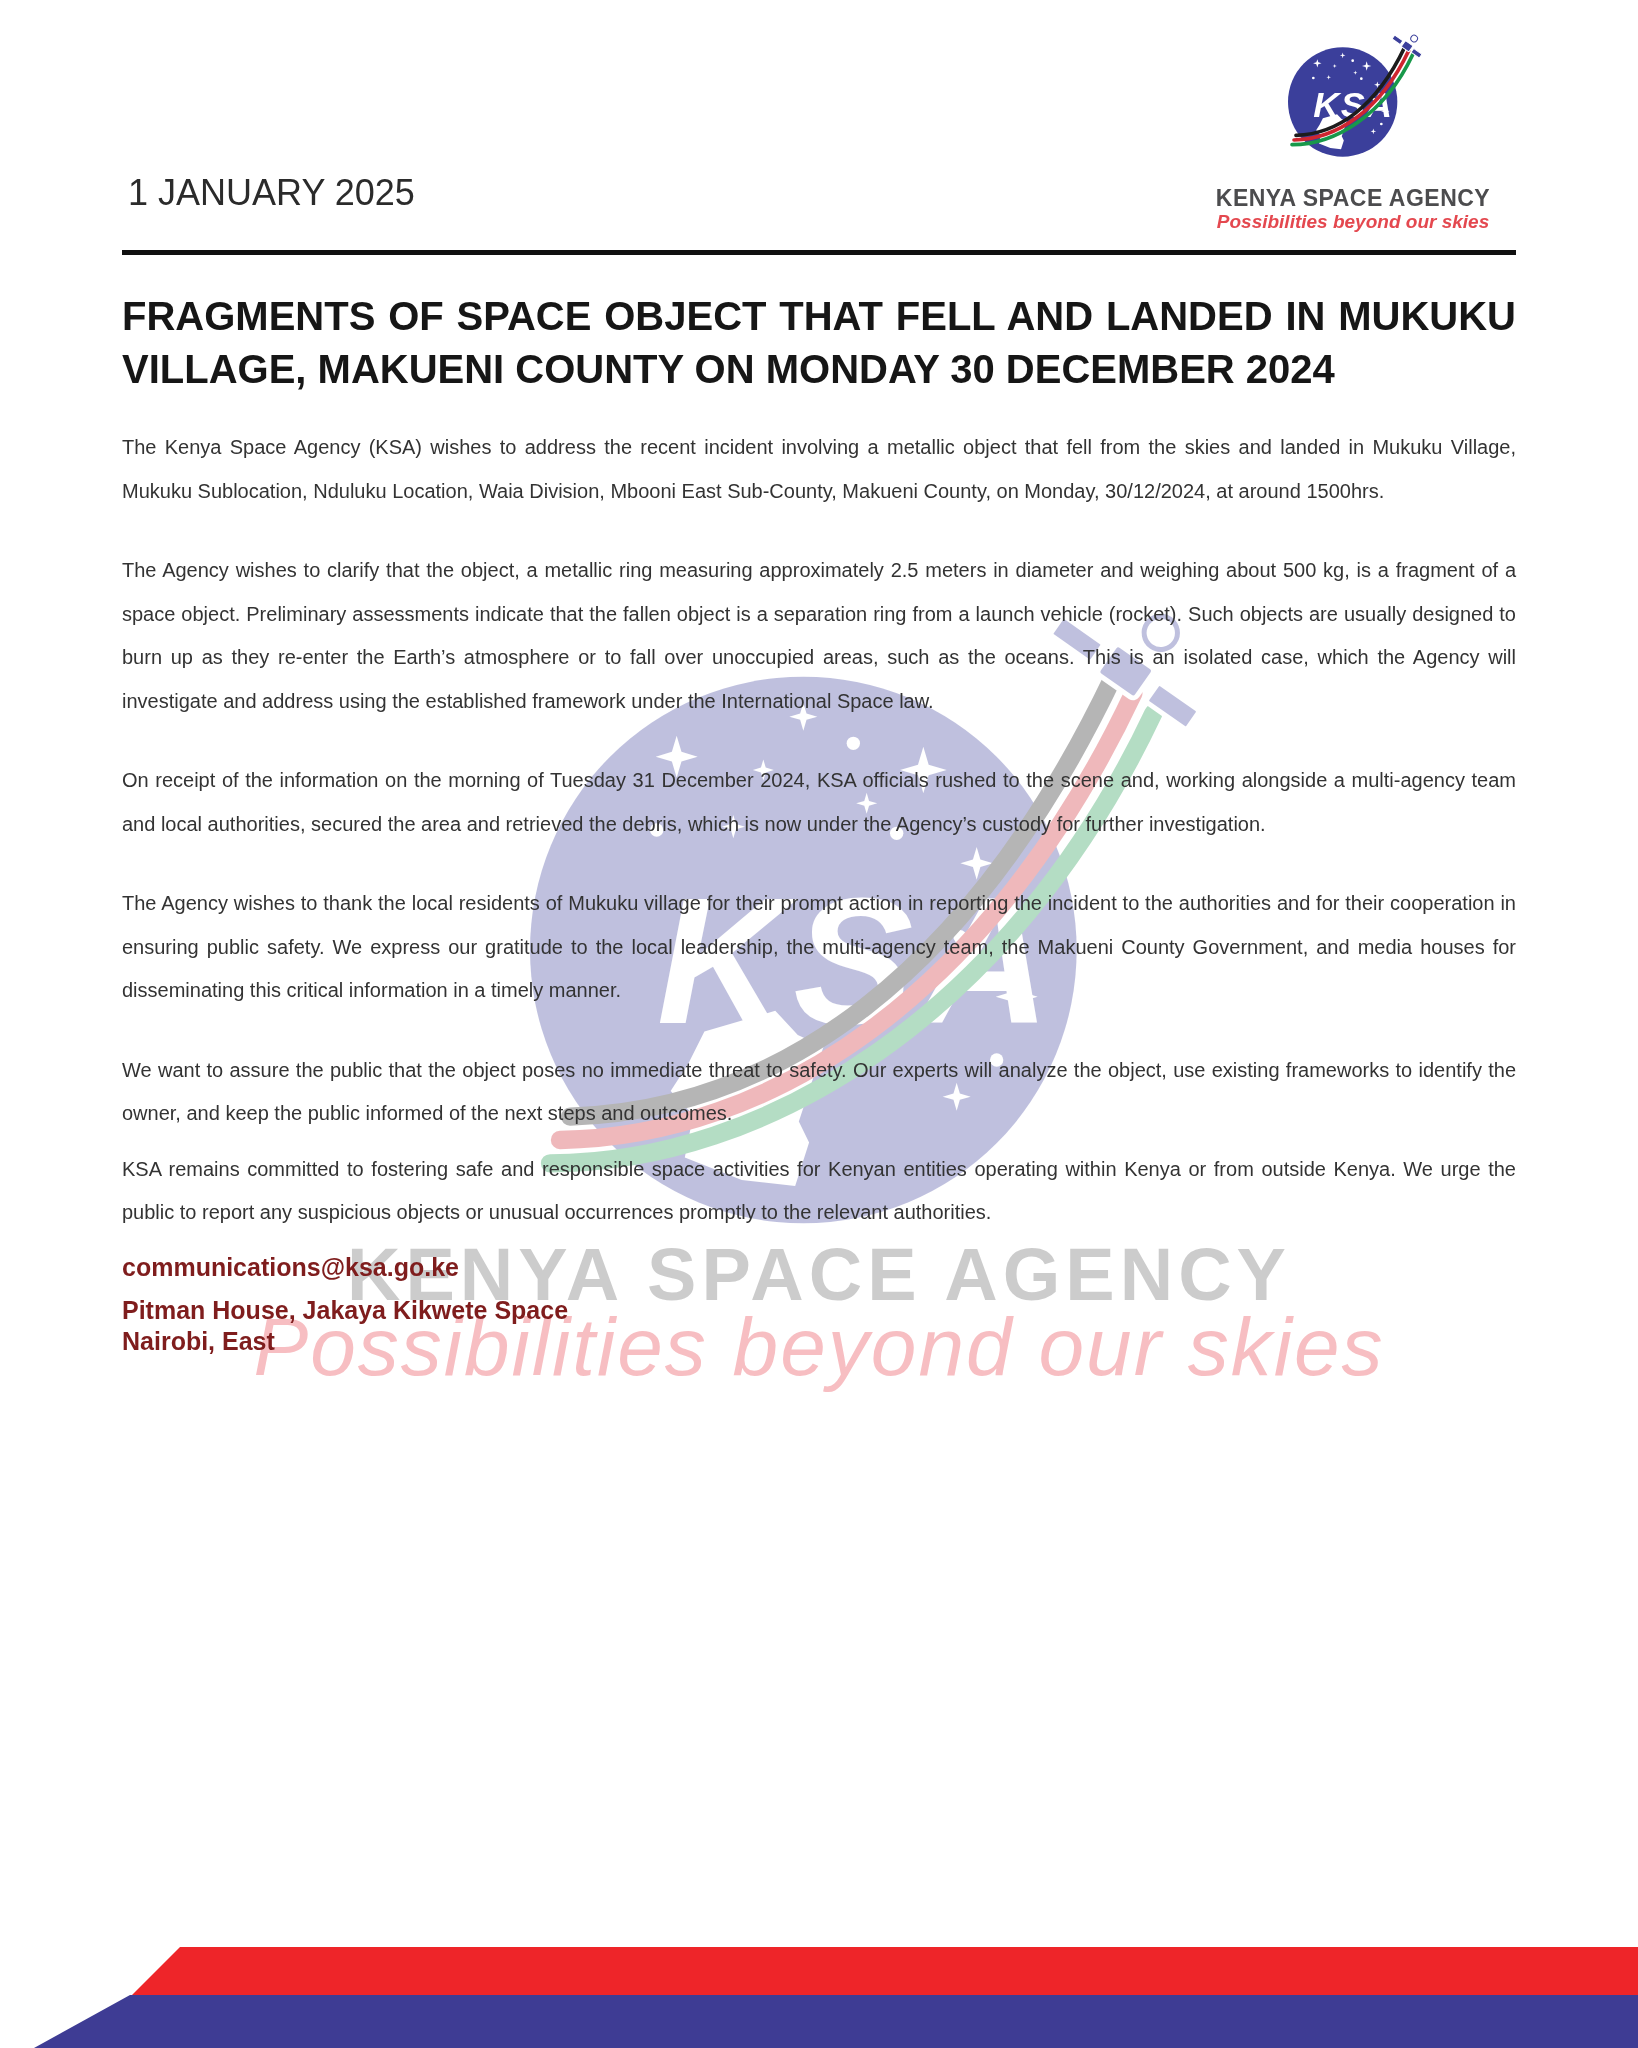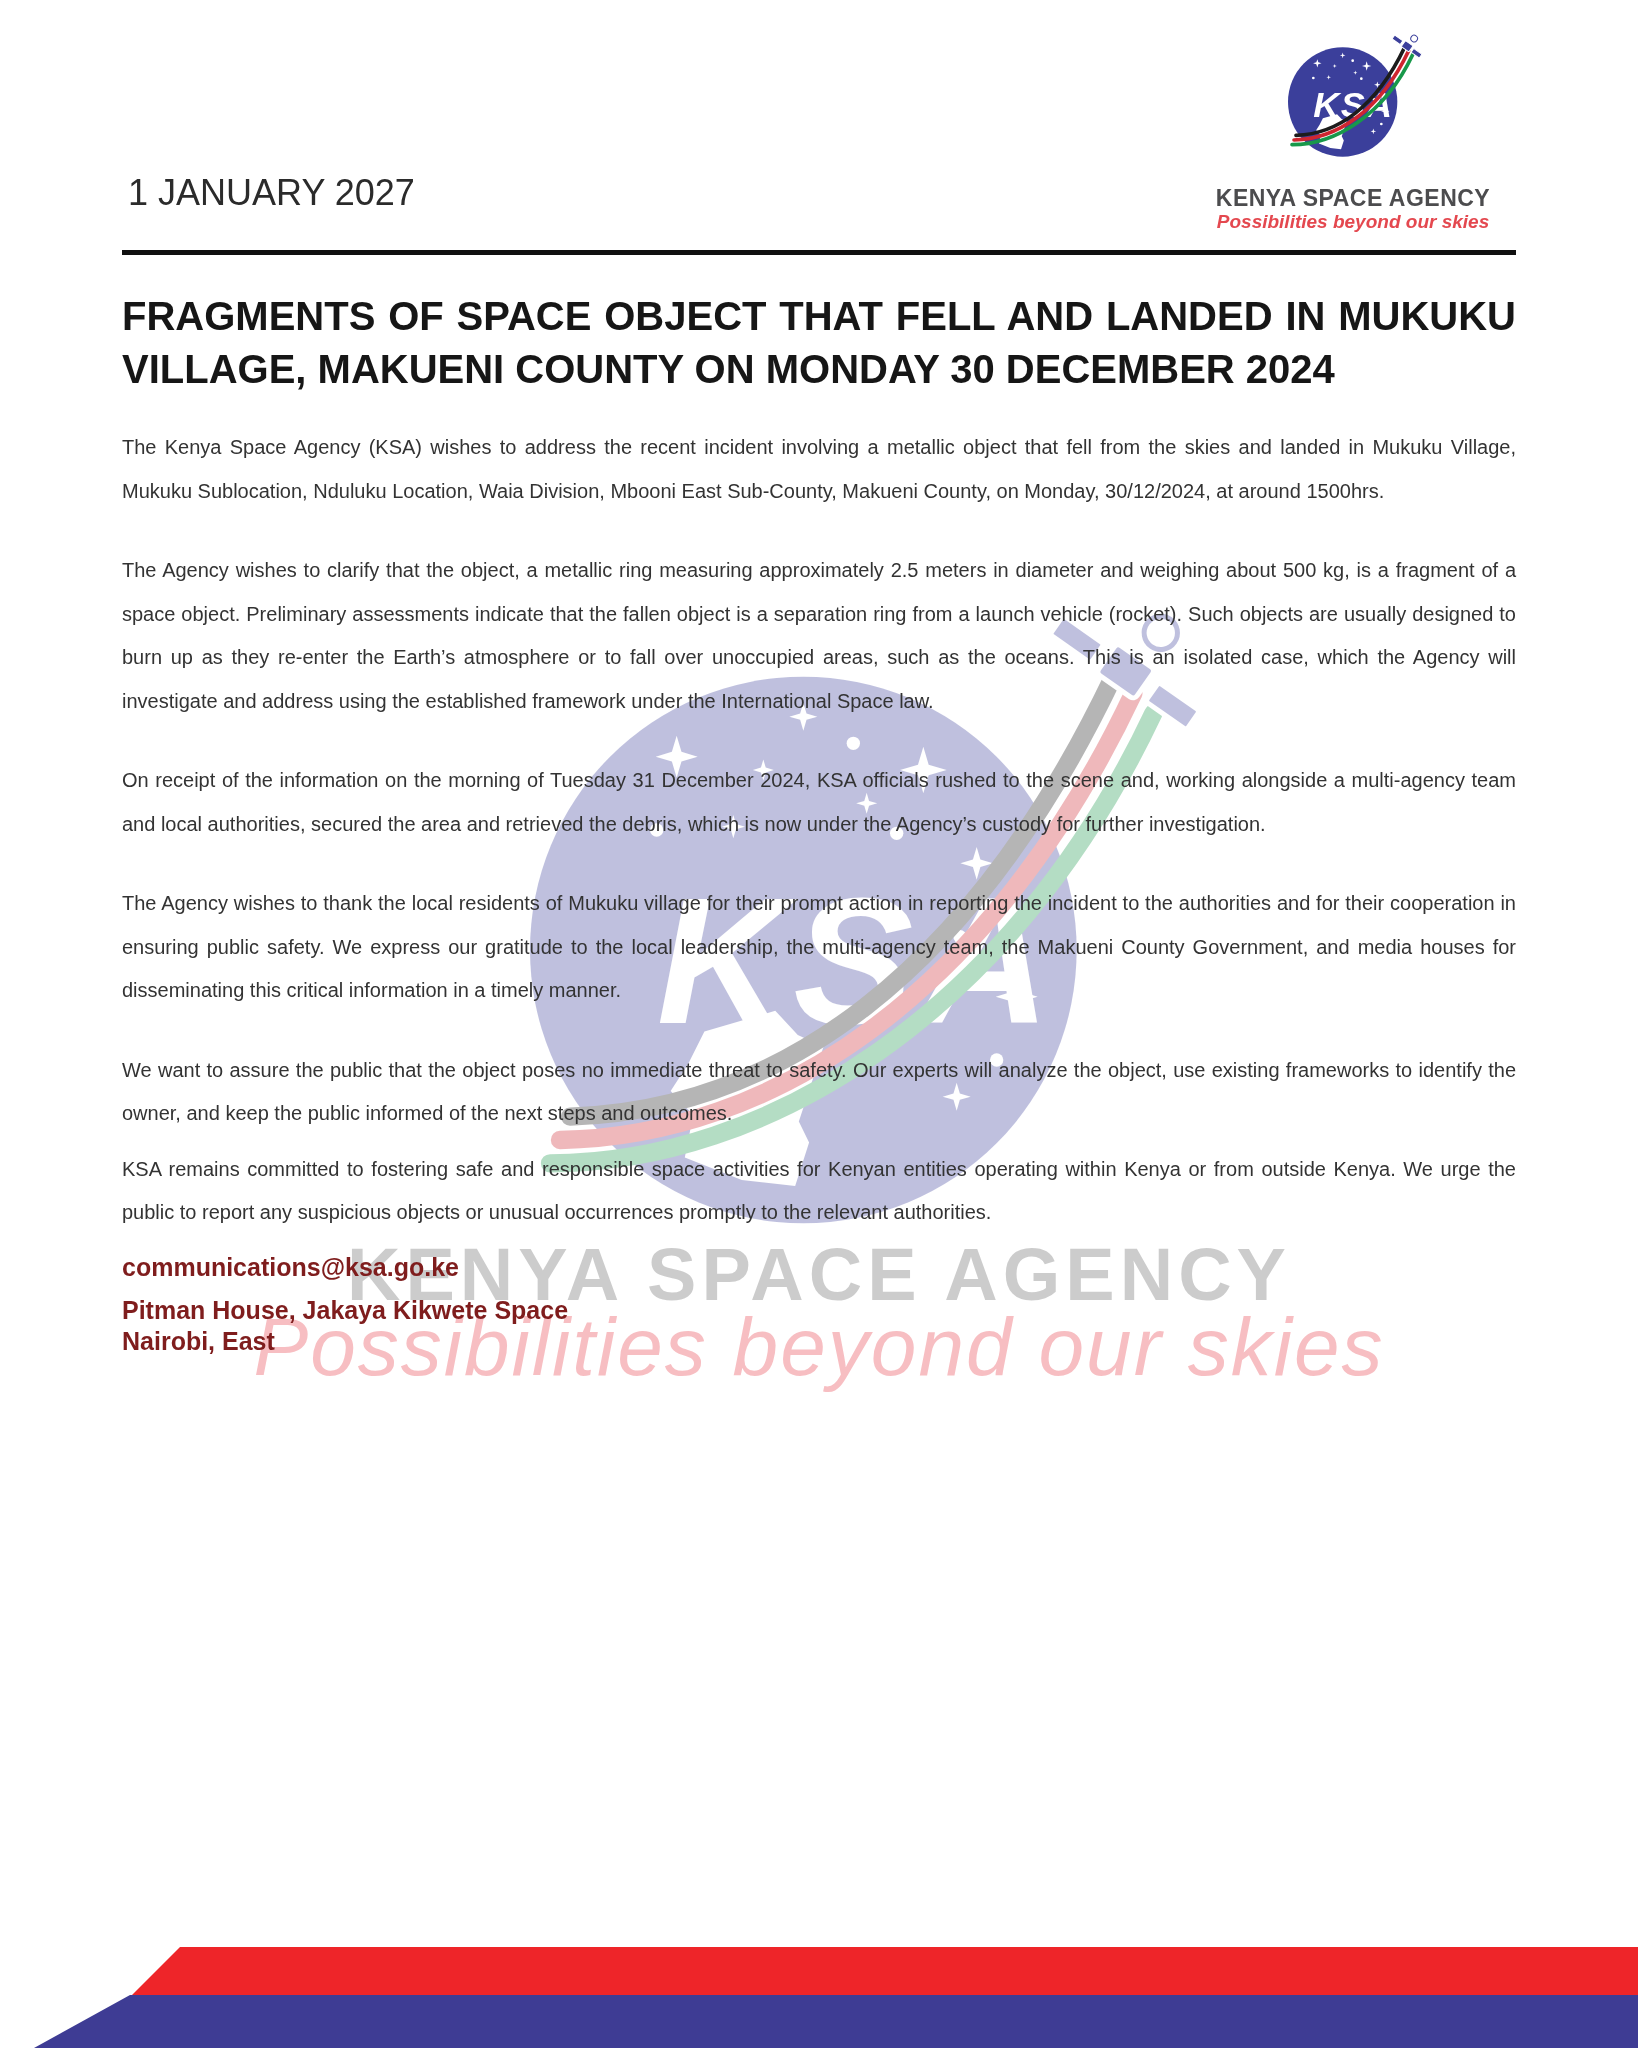--- a/index.html
+++ b/index.html
@@ -138,21 +138,21 @@
 <div class="page">
 
   <div class="watermark">
     <svg class="wm-logo" viewBox="0 0 240 200">
         <use href="#ksa-sym"></use>
       </svg>
     <div class="wm-name">KENYA SPACE AGENCY</div>
     <div class="wm-tagline">Possibilities beyond our skies</div>
   </div>
 
-  <div class="header-date">1 JANUARY 2027</div>
+  <div class="header-date">1 JANUARY 2025</div>
 
   <svg class="logo-svg" viewBox="0 0 240 200">
       <use href="#ksa-sym"></use>
     </svg>
   <div class="logo-name">KENYA SPACE AGENCY</div>
   <div class="logo-tagline">Possibilities beyond our skies</div>
 
   <div class="rule"></div>
 
   <main class="content">

